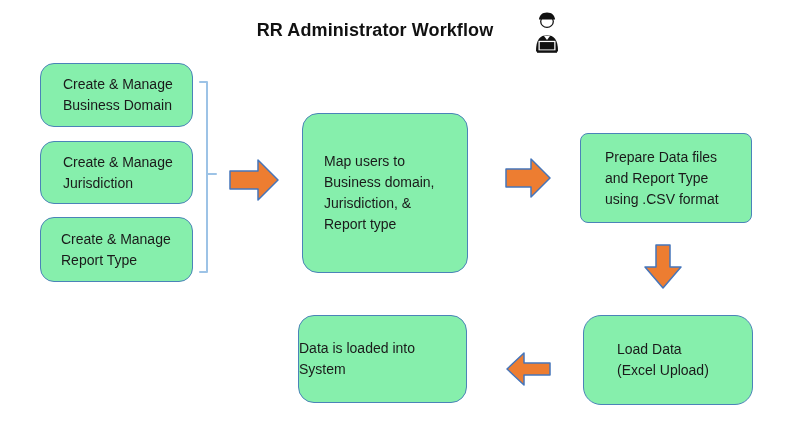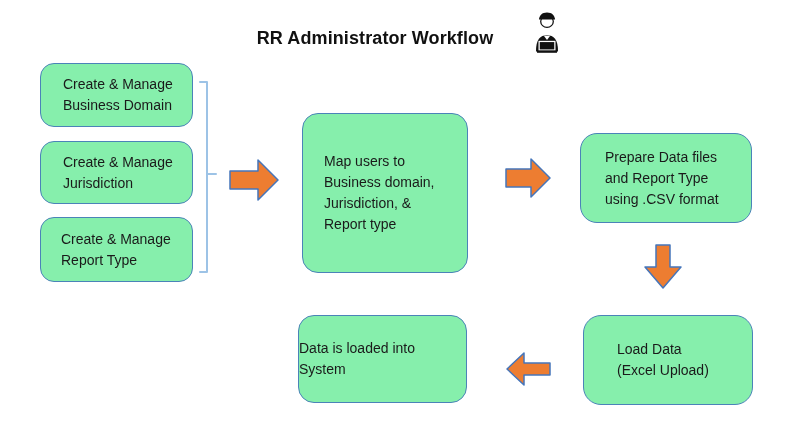--- a/index.html
+++ b/index.html
@@ -2,36 +2,36 @@
 <html><head>
 <meta charset="utf-8">
 <style>
   html,body{margin:0;padding:0;background:#ffffff;}
   #canvas{
     position:relative;width:796px;height:423px;background:#ffffff;
     font-family:"Liberation Sans",sans-serif;overflow:hidden;
   }
   .title{
     position:absolute;left:120px;top:20px;width:510px;text-align:center;
-    font-size:18px;font-weight:bold;color:#111111;letter-spacing:.1px;margin-top:8px;
+    font-size:18px;font-weight:bold;color:#111111;letter-spacing:.1px;
   }
   .admin-icon{position:absolute;left:531px;top:11px;}
   .node{
     position:absolute;background:#86efac;border:1px solid #4B83B8;
     display:flex;align-items:center;box-sizing:border-box;
   }
   .node-text{
     white-space:pre-line;font-size:14px;line-height:1.5;color:#1A1A1A;
   }
   
   #n-bd   {left:40px; top:63px;  width:153px;height:64px; border-radius:14px;padding-left:22px;}
   #n-jur  {left:40px; top:141px; width:153px;height:63px; border-radius:14px;padding-left:22px;}
   #n-rt   {left:40px; top:217px; width:153px;height:65px; border-radius:14px;padding-left:20px;}
   #n-map  {left:302px;top:113px; width:166px;height:160px;border-radius:16px;padding-left:21px;}
-  #n-prep {left:580px;top:133px; width:172px;height:90px; border-radius:17px;padding-left:24px;}
+  #n-prep {left:580px;top:133px; width:172px;height:90px; border-radius:8px;padding-left:24px;}
   #n-load {left:583px;top:315px; width:170px;height:90px; border-radius:18px;padding-left:33px;}
   #n-done {left:298px;top:315px; width:169px;height:88px; border-radius:16px;}
   .arrow{position:absolute;}
   #arrow-1{left:229px;top:159px;}
   #arrow-2{left:505px;top:158px;}
   #arrow-3{left:644px;top:244px;}
   #arrow-4{left:506px;top:352px;}
   .bracket{position:absolute;left:197px;top:80px;}
 </style>
 </head>

